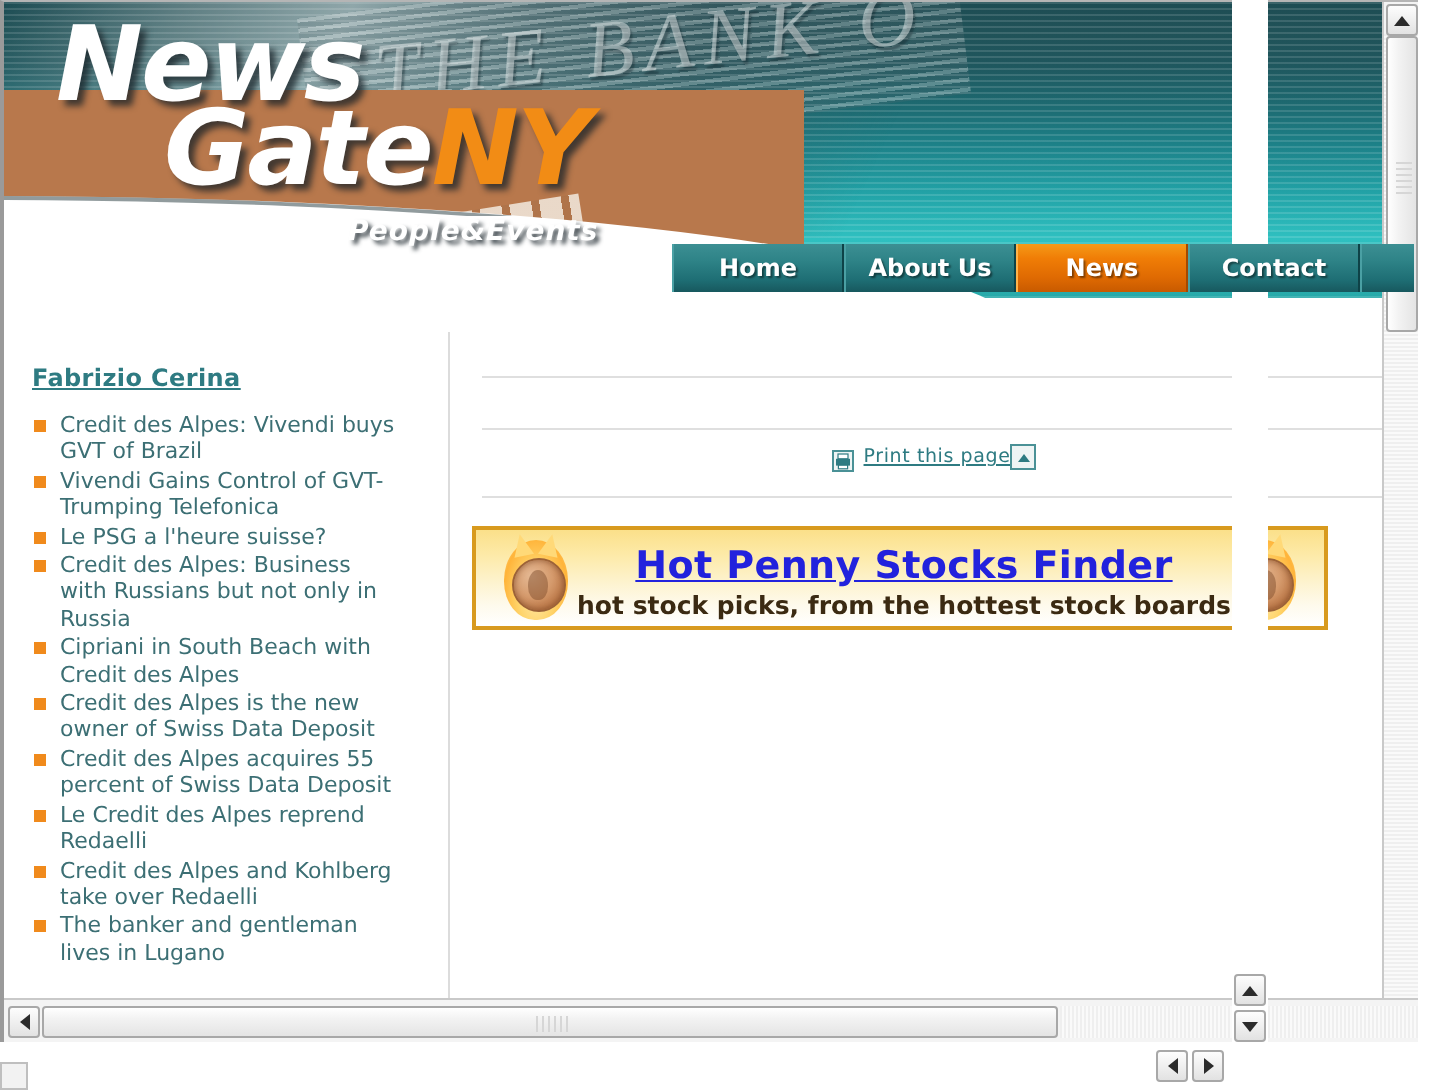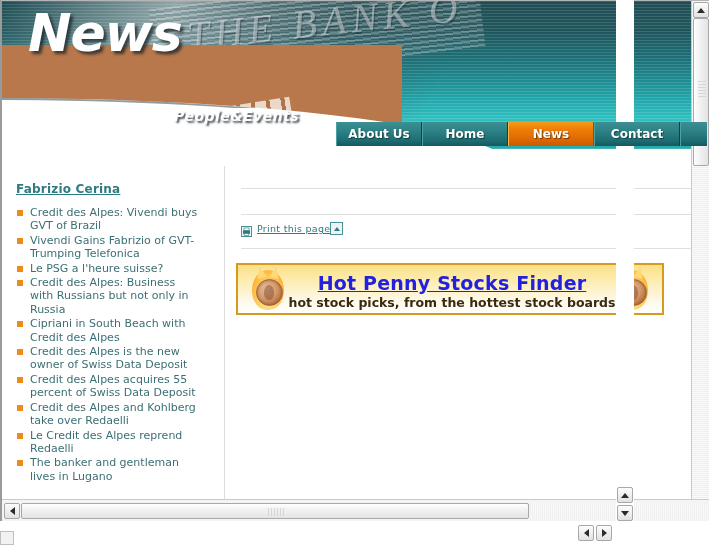--- a/index.html
+++ b/index.html
@@ -97,21 +97,21 @@
   ul.news-list{list-style:none;margin:0;padding:0;}
   ul.news-list li{position:relative;padding:0 0 0 14px;margin:0 14px 1px 0;
     font-family:"DejaVu Sans",sans-serif;font-size:11px;line-height:13.4px;color:#3c6f74;cursor:pointer;}
   ul.news-list li::before{content:"";position:absolute;left:1px;top:4px;width:6px;height:6px;background:#f08a1c;}
 
   #main{flex:1;position:relative;padding:0;}
   .rule{height:1px;background:#dfdfdf;margin:0 14px 0 16px;}
   .rule-top{margin-top:22px;}
   .rule-mid{margin-top:25px;}
   .rule-bot{margin-top:9px;}
-  #print-row{display:flex;align-items:center;justify-content:flex-start;
+  #print-row{display:flex;align-items:center;justify-content:center;
              margin:6px 14px 12px 16px;height:15px;}
   #print-left{display:flex;align-items:center;gap:5px;cursor:pointer;}
   .print-icon{width:11px;height:11px;position:relative;display:inline-block;}
   .print-link{font-family:"DejaVu Sans",sans-serif;font-size:9.5px;color:#2e7b82;
               text-decoration:underline;letter-spacing:0.3px;}
   .top-btn{width:13px;height:13px;border:1px solid #4a9196;background:#eef4f4;
            display:flex;align-items:center;justify-content:center;cursor:pointer;box-sizing:border-box;}
   .top-btn i{display:block;width:0;height:0;border-left:3px solid transparent;border-right:3px solid transparent;
              border-bottom:4px solid #2e7b82;}
 
@@ -193,54 +193,55 @@
       <div class="hdr-hands">
         <div class="hdr-hands-strip"></div>
         <div class="hdr-hands-strip2"></div>
       </div>
       <div class="hdr-swoosh"></div>
       <div class="hdr-swoosh2"></div>
       <div class="hdr-white-bottom"></div>
 
       <div class="logo">
         <span class="l1">News</span>
+        <span class="l2"><span>Gate</span><span class="ny">NY</span></span>
       </div>
       <div class="tagline">People&amp;Events</div>
 
       <nav id="main-nav">
         <div class="nav-item">
+            <span>Home</span>
+          </div>
+        <div class="nav-item">
             <span>About Us</span>
-          </div>
-        <div class="nav-item">
-            <span>Home</span>
           </div>
         <div class="nav-item active">
             <span>News</span>
           </div>
         <div class="nav-item">
             <span>Contact</span>
           </div>
         <div class="nav-tail"></div>
       </nav>
     </div>
 
     <div id="content">
 
       <aside id="sidebar">
         <h2>Fabrizio Cerina</h2>
         <ul class="news-list">
           <li>Credit des Alpes: Vivendi buys GVT of Brazil</li>
-          <li>Vivendi Gains Fabrizio of GVT-Trumping Telefonica</li>
+          <li>Vivendi Gains Control of GVT-Trumping Telefonica</li>
           <li>Le PSG a l'heure suisse?</li>
           <li>Credit des Alpes: Business with Russians but not only in Russia</li>
           <li>Cipriani in South Beach with Credit des Alpes</li>
           <li>Credit des Alpes is the new owner of Swiss Data Deposit</li>
           <li>Credit des Alpes acquires 55 percent of Swiss Data Deposit</li>
+          <li>Le Credit des Alpes reprend Redaelli</li>
           <li>Credit des Alpes and Kohlberg take over Redaelli</li>
-          <li>Le Credit des Alpes reprend Redaelli</li>
           <li>The banker and gentleman lives in Lugano</li>
         </ul>
       </aside>
 
       <section id="main">
         <div class="rule rule-top"></div>
         <div class="rule rule-mid"></div>
 
         <div id="print-row">
           <div id="print-left">

